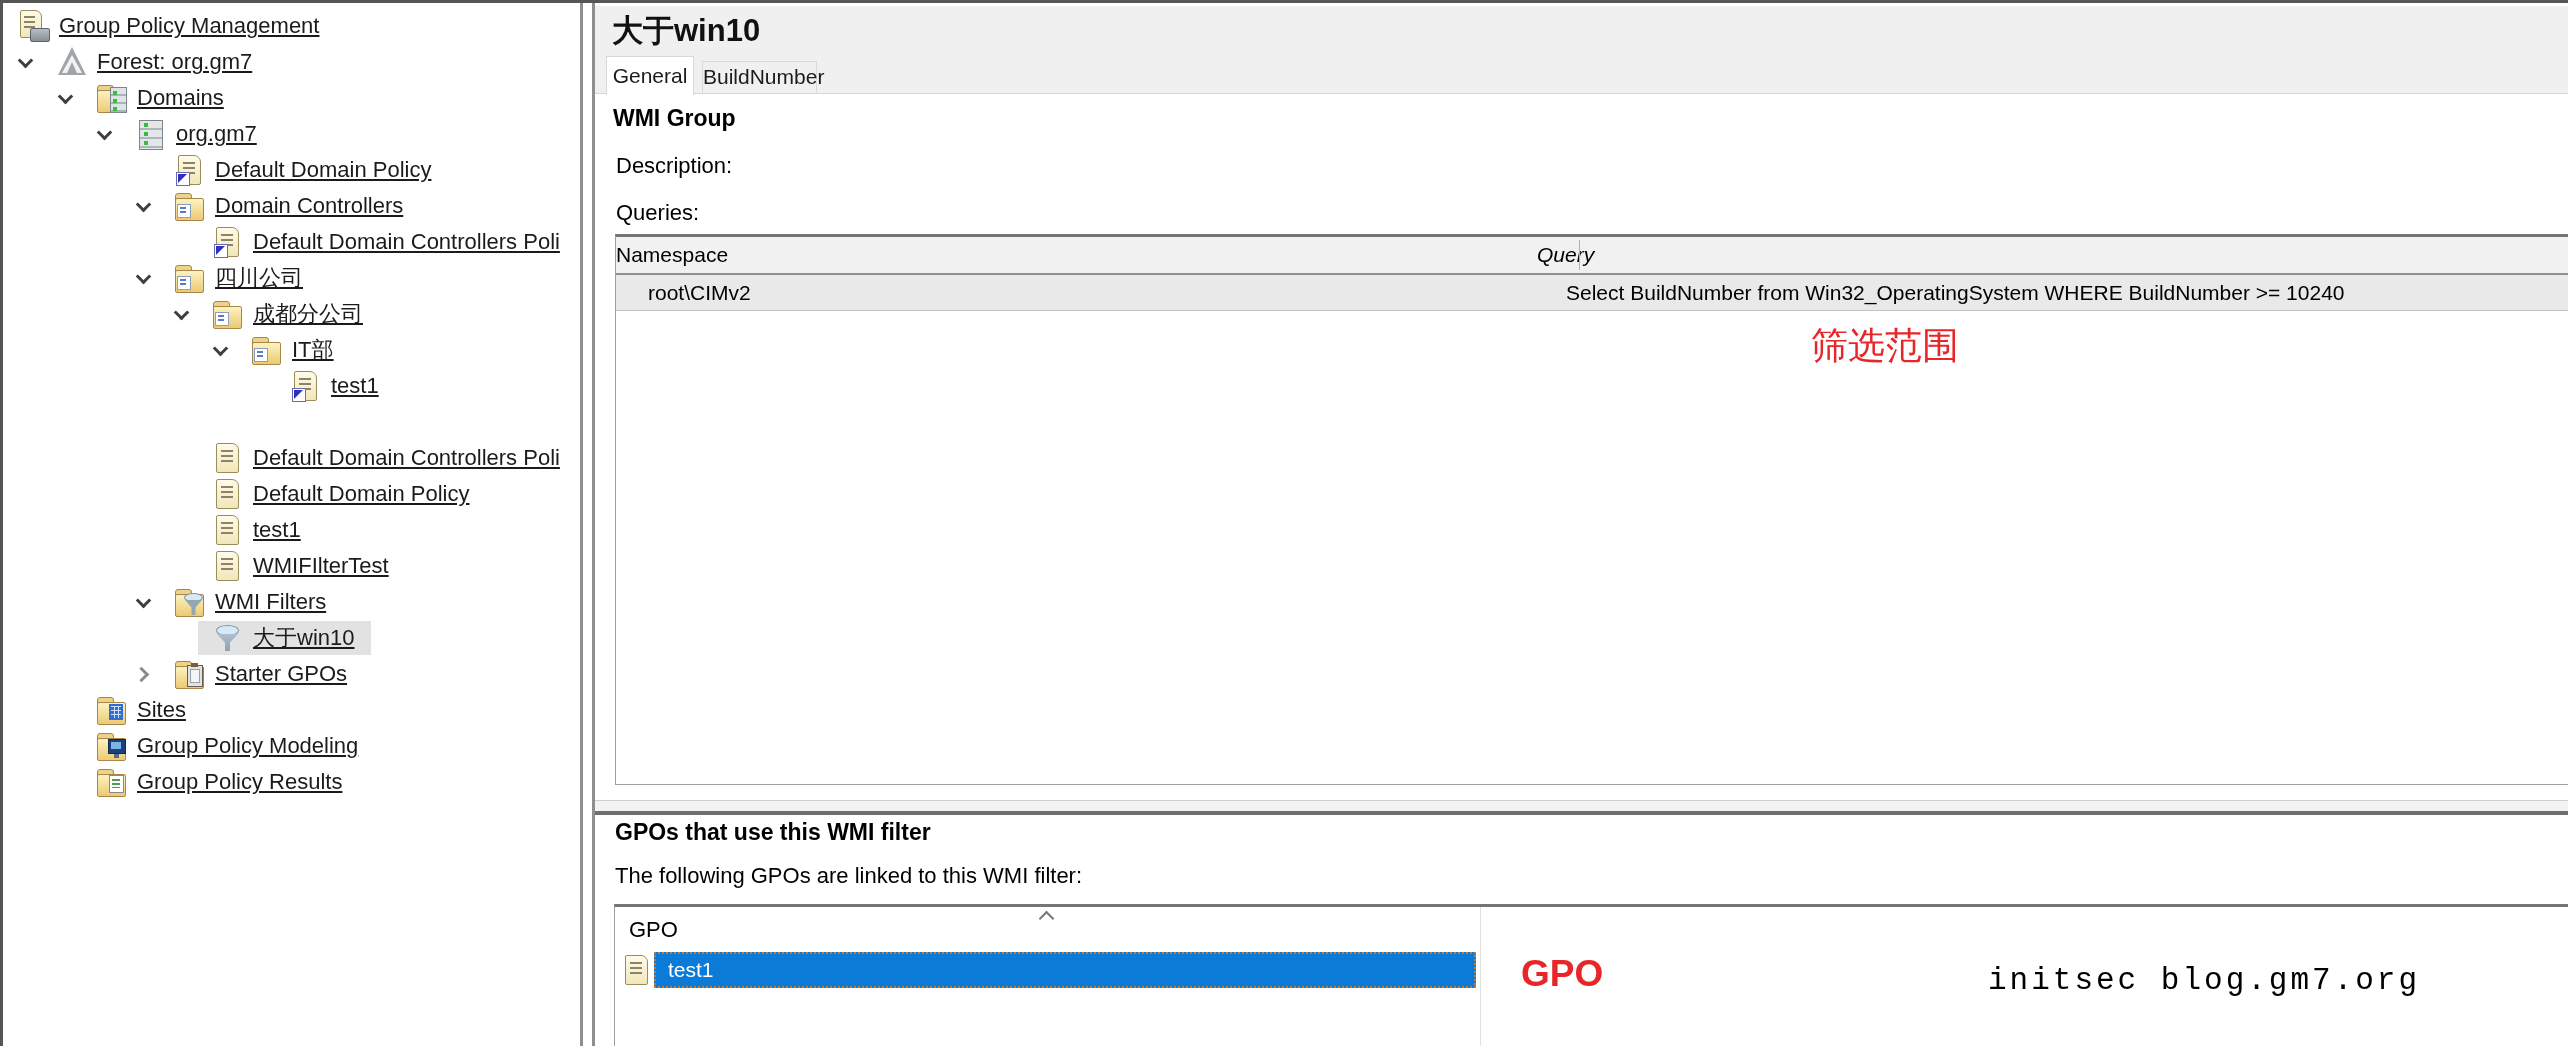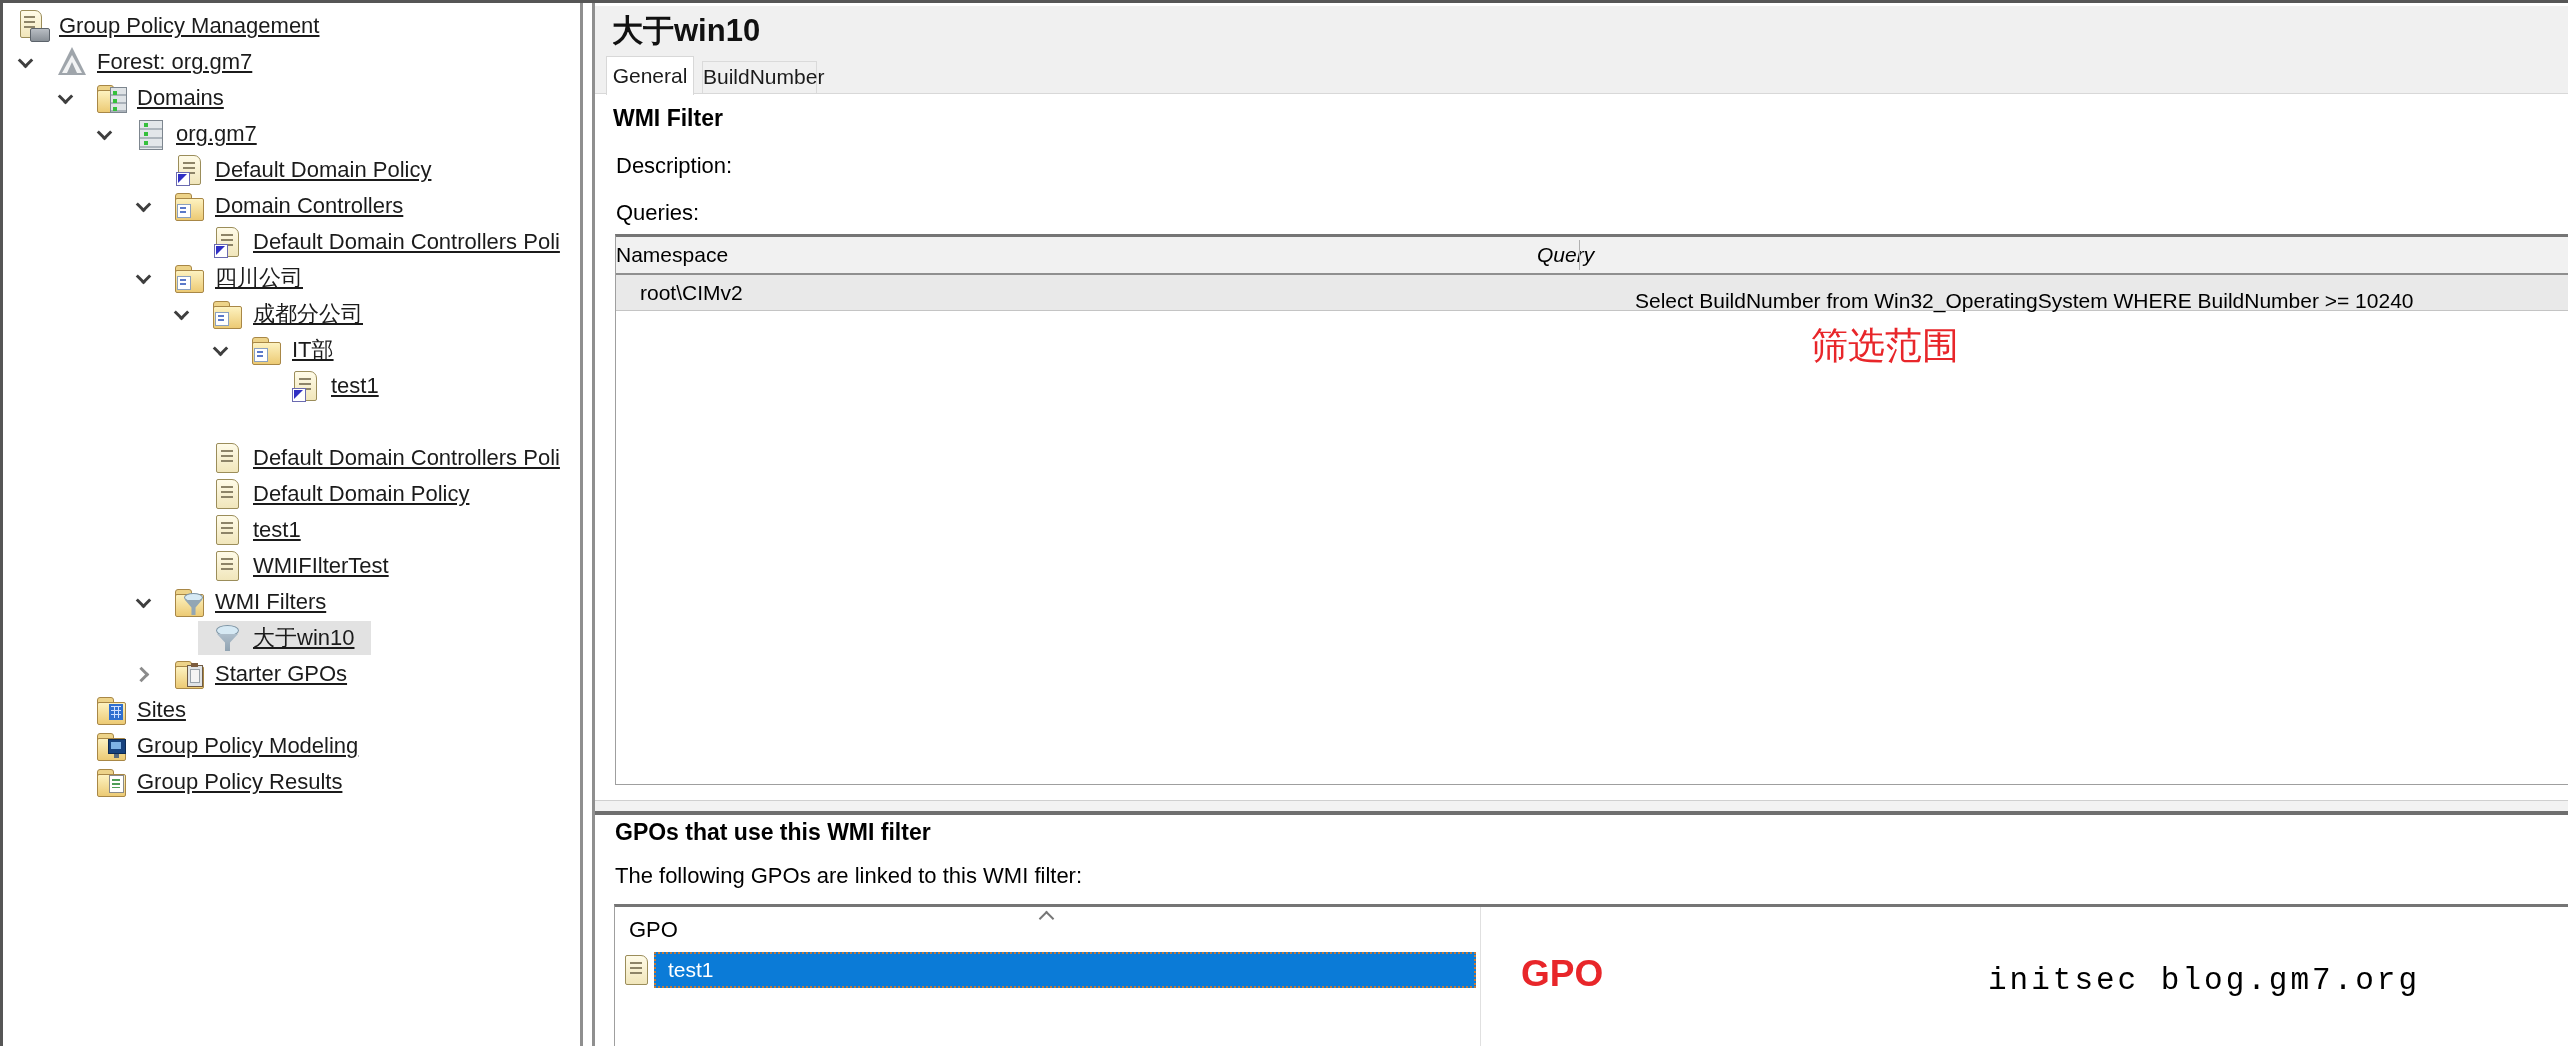--- a/index.html
+++ b/index.html
@@ -281,33 +281,33 @@
 
   <div id="detail-pane"></div>
   <div id="hdr-band"></div>
   <div id="page-title">大于win10</div>
   <div id="tabline"></div>
   <div id="tabs">
       <div class="tab active">General</div>
       <div class="tab inactive">BuildNumber</div>
     </div>
 
-  <div class="sec-bold" style="left:610px;top:102px;">WMI Filter</div>
+  <div class="sec-bold" style="left:610px;top:102px;">WMI Group</div>
   <div class="sec-lbl" style="left:613px;top:150px;">Description:</div>
   <div class="sec-lbl" style="left:613px;top:197px;">Queries:</div>
 
   <div id="qbox">
     <div id="qhead">
         <div class="qh-cell" style="left: 0px;">Namespace</div>
         <div class="qh-cell" style="left: 921px; font-style: italic;">Query</div>
       </div>
     <div id="qh-div"></div>
     <div id="qrow">
-        <div class="q-cell" style="left: 8px; padding-left: 16px;">root\CIMv2</div>
-        <div class="q-cell" style="left: 1006px; margin-top: 8px;">Select BuildNumber from Win32_OperatingSystem WHERE BuildNumber &gt;= 10240</div>
+        <div class="q-cell" style="left: 16px; padding-left: 16px;">root\CIMv2</div>
+        <div class="q-cell" style="left: 937px;">Select BuildNumber from Win32_OperatingSystem WHERE BuildNumber &gt;= 10240</div>
       </div>
   </div>
 
   <div class="annot" id="annot-scope">筛选范围</div>
 
   <div id="splitter"></div>
 
   <div class="sec-bold" style="left:612px;top:816px;">GPOs that use this WMI filter</div>
   <div class="sec-lbl" style="left:612px;top:860px;">The following GPOs are linked to this WMI filter:</div>
 

